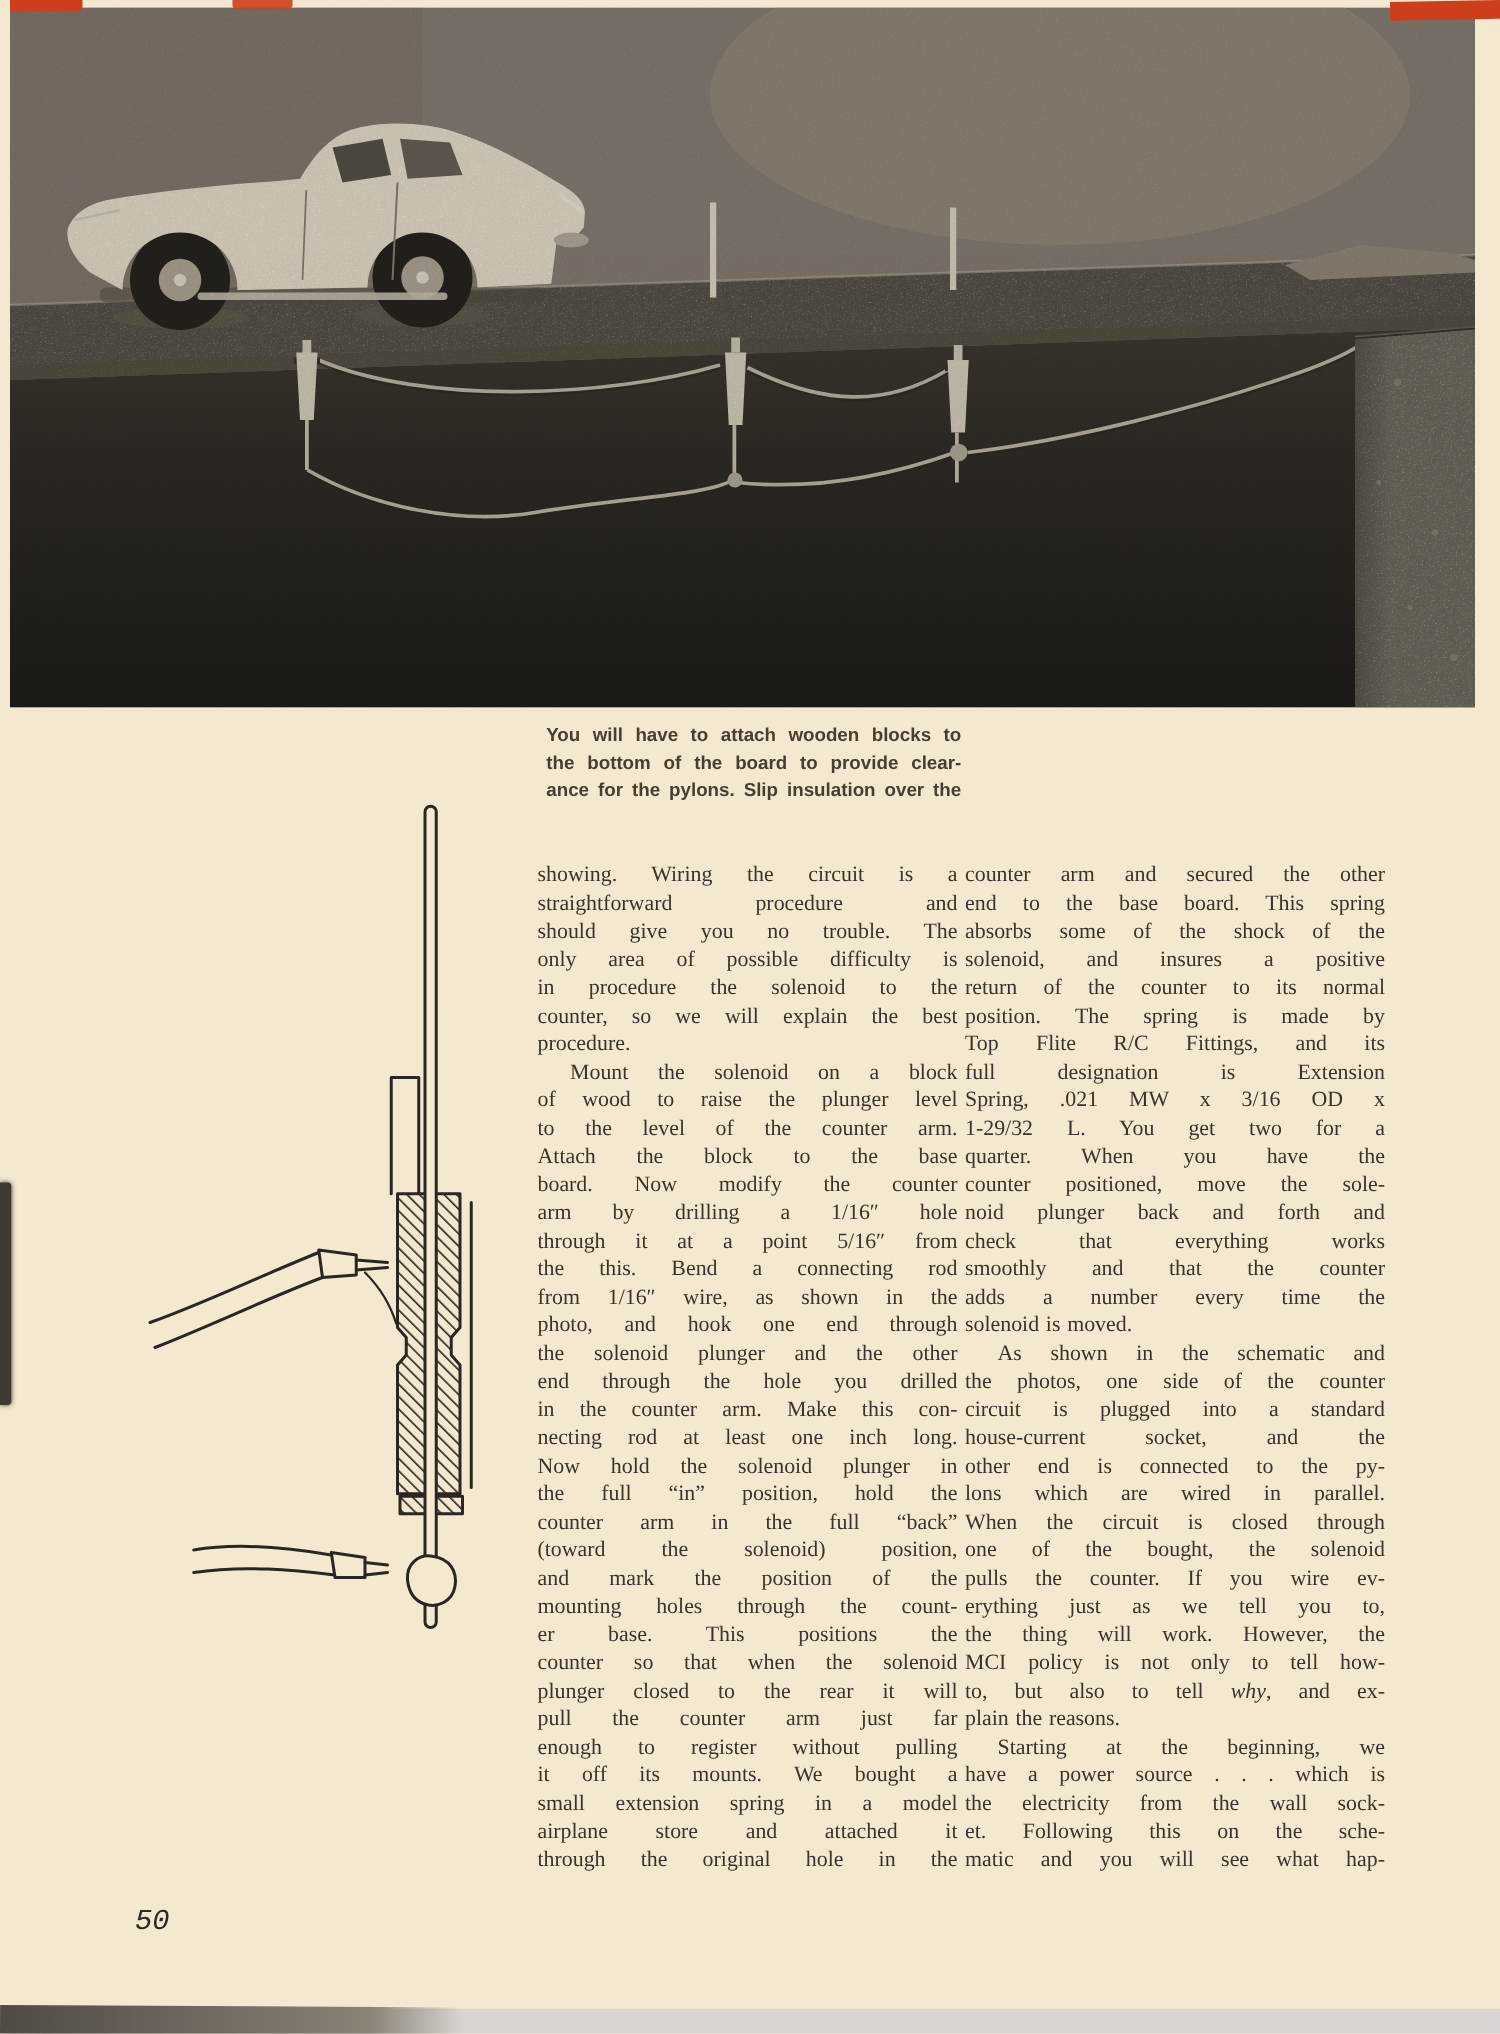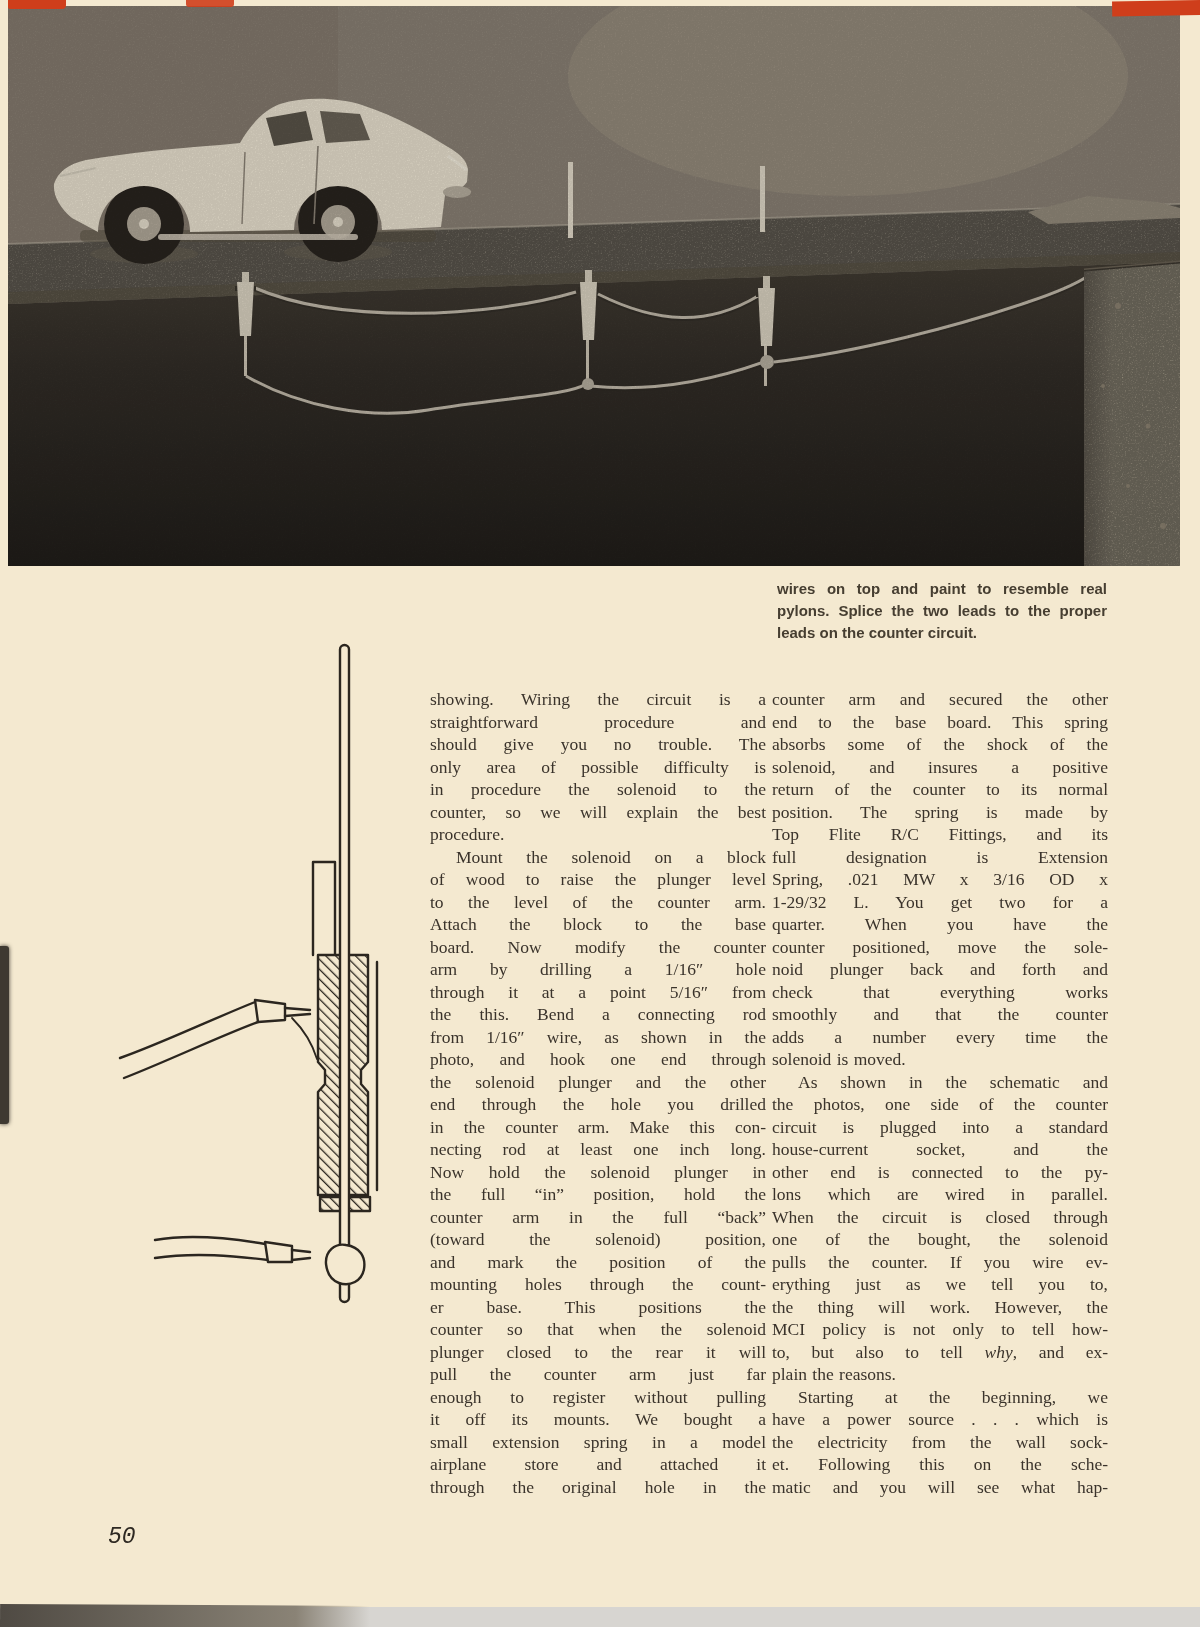--- a/index.html
+++ b/index.html
@@ -187,24 +187,24 @@
     </g>
 
     <rect x="0" y="0" width="1172" height="560" filter="url(#grain)" opacity="0.16"></rect>
   </svg>
 
   <div class="edge-mark edge-a"></div>
   <div class="edge-mark edge-b"></div>
   <div class="edge-mark edge-c"></div>
   <div class="left-dark-strip"></div>
 
-  <div class="cap cap-photo-right">
-      <div class="jline">wires on top and paint to resemble real</div>
-      <div class="jline">pylons. Splice the two leads to the proper</div>
-      <div class="jline end">leads on the counter circuit.</div>
+  <div class="cap cap-photo-left">
+      <div class="jline">You will have to attach wooden blocks to</div>
+      <div class="jline">the bottom of the board to provide clear-</div>
+      <div class="jline">ance for the pylons. Slip insulation over the</div>
     </div>
 
   <svg class="diagram" width="345" height="710" viewBox="0 0 345 710">
     <defs>
       <pattern id="hatch" patternUnits="userSpaceOnUse" width="7" height="7" patternTransform="rotate(-45)">
         <rect width="7" height="7" style="fill:var(--page-bg)"></rect>
         <line x1="0" y1="0" x2="0" y2="7" style="stroke:var(--ink)" stroke-width="2.6"></line>
       </pattern>
     </defs>
     <g fill="none" style="stroke:var(--ink)" stroke-width="2.4" stroke-linejoin="round" stroke-linecap="round">

